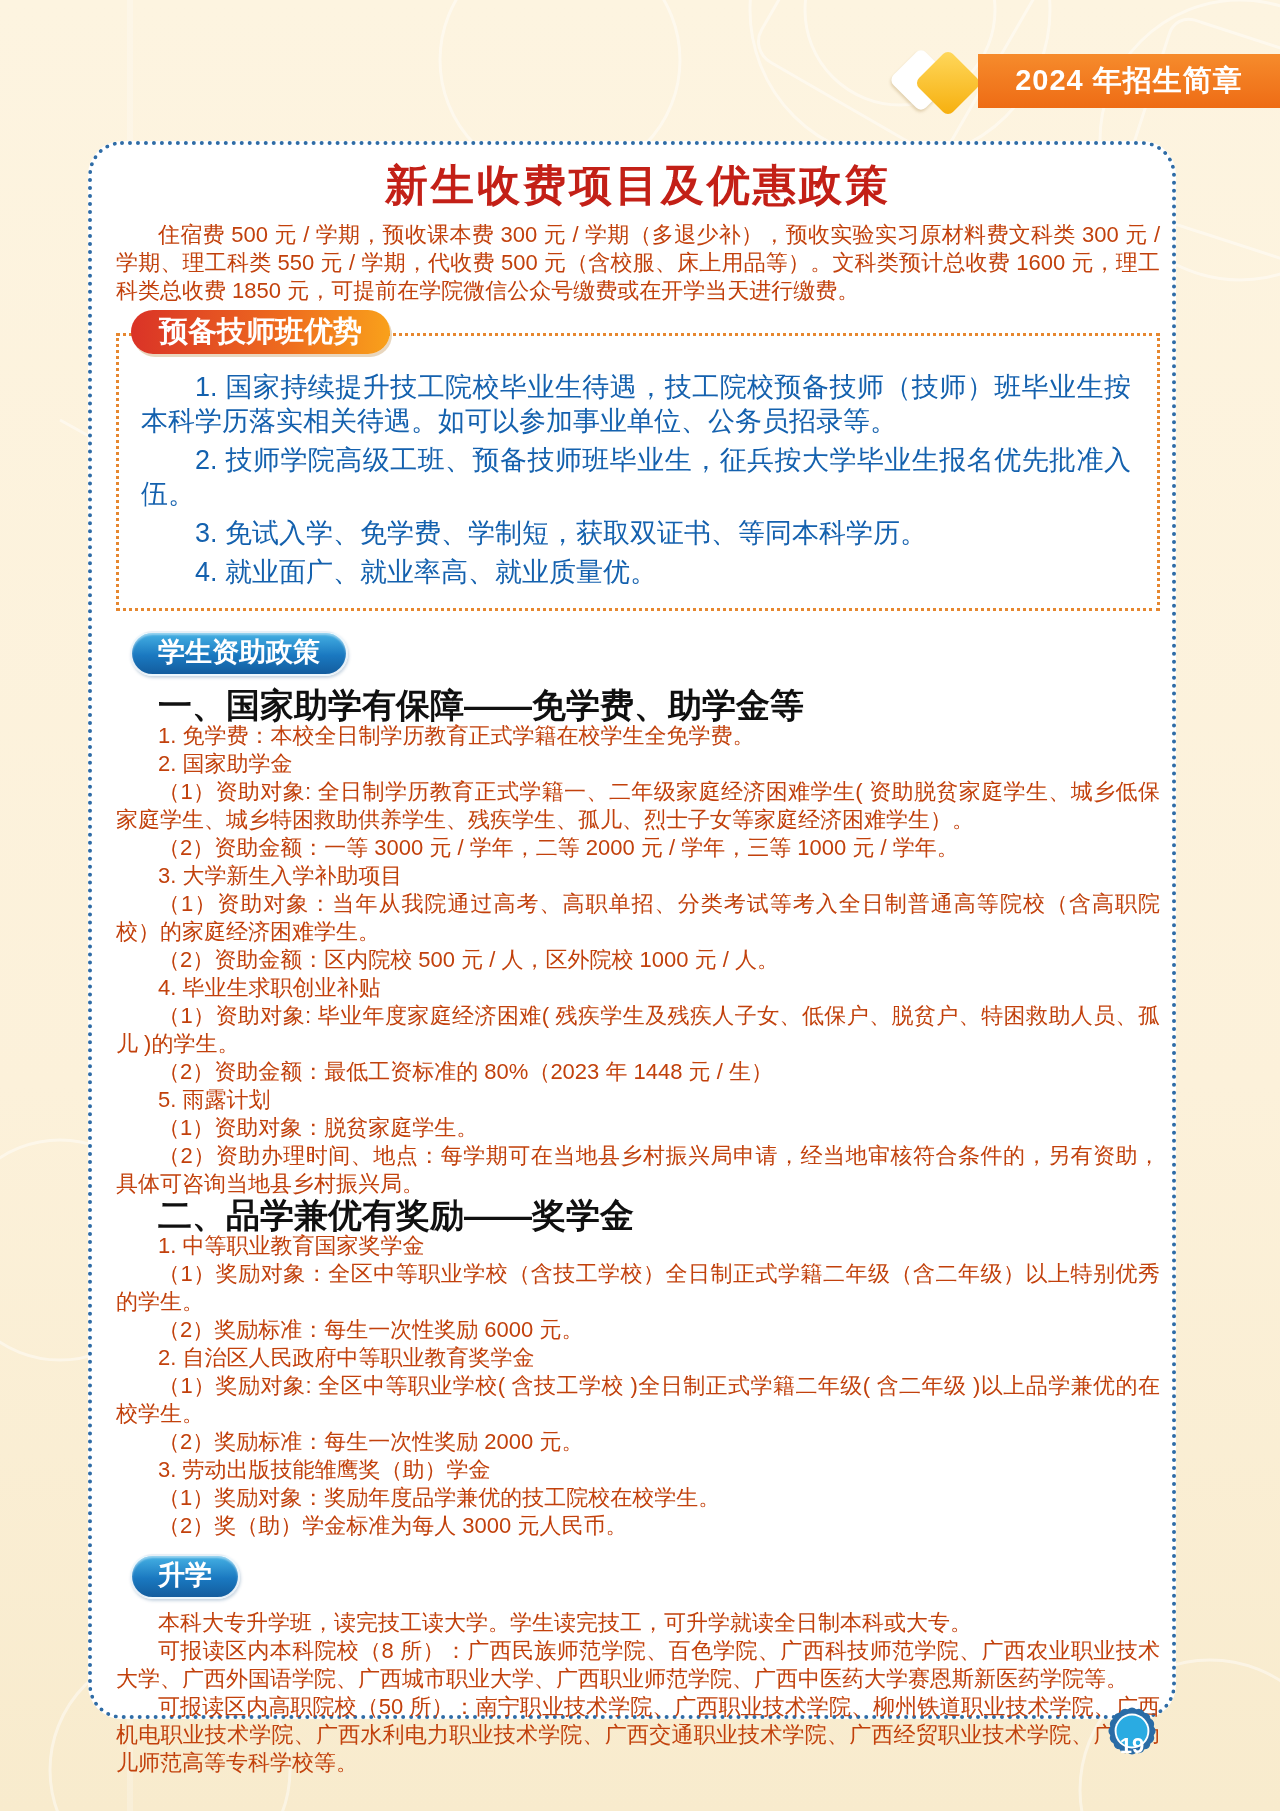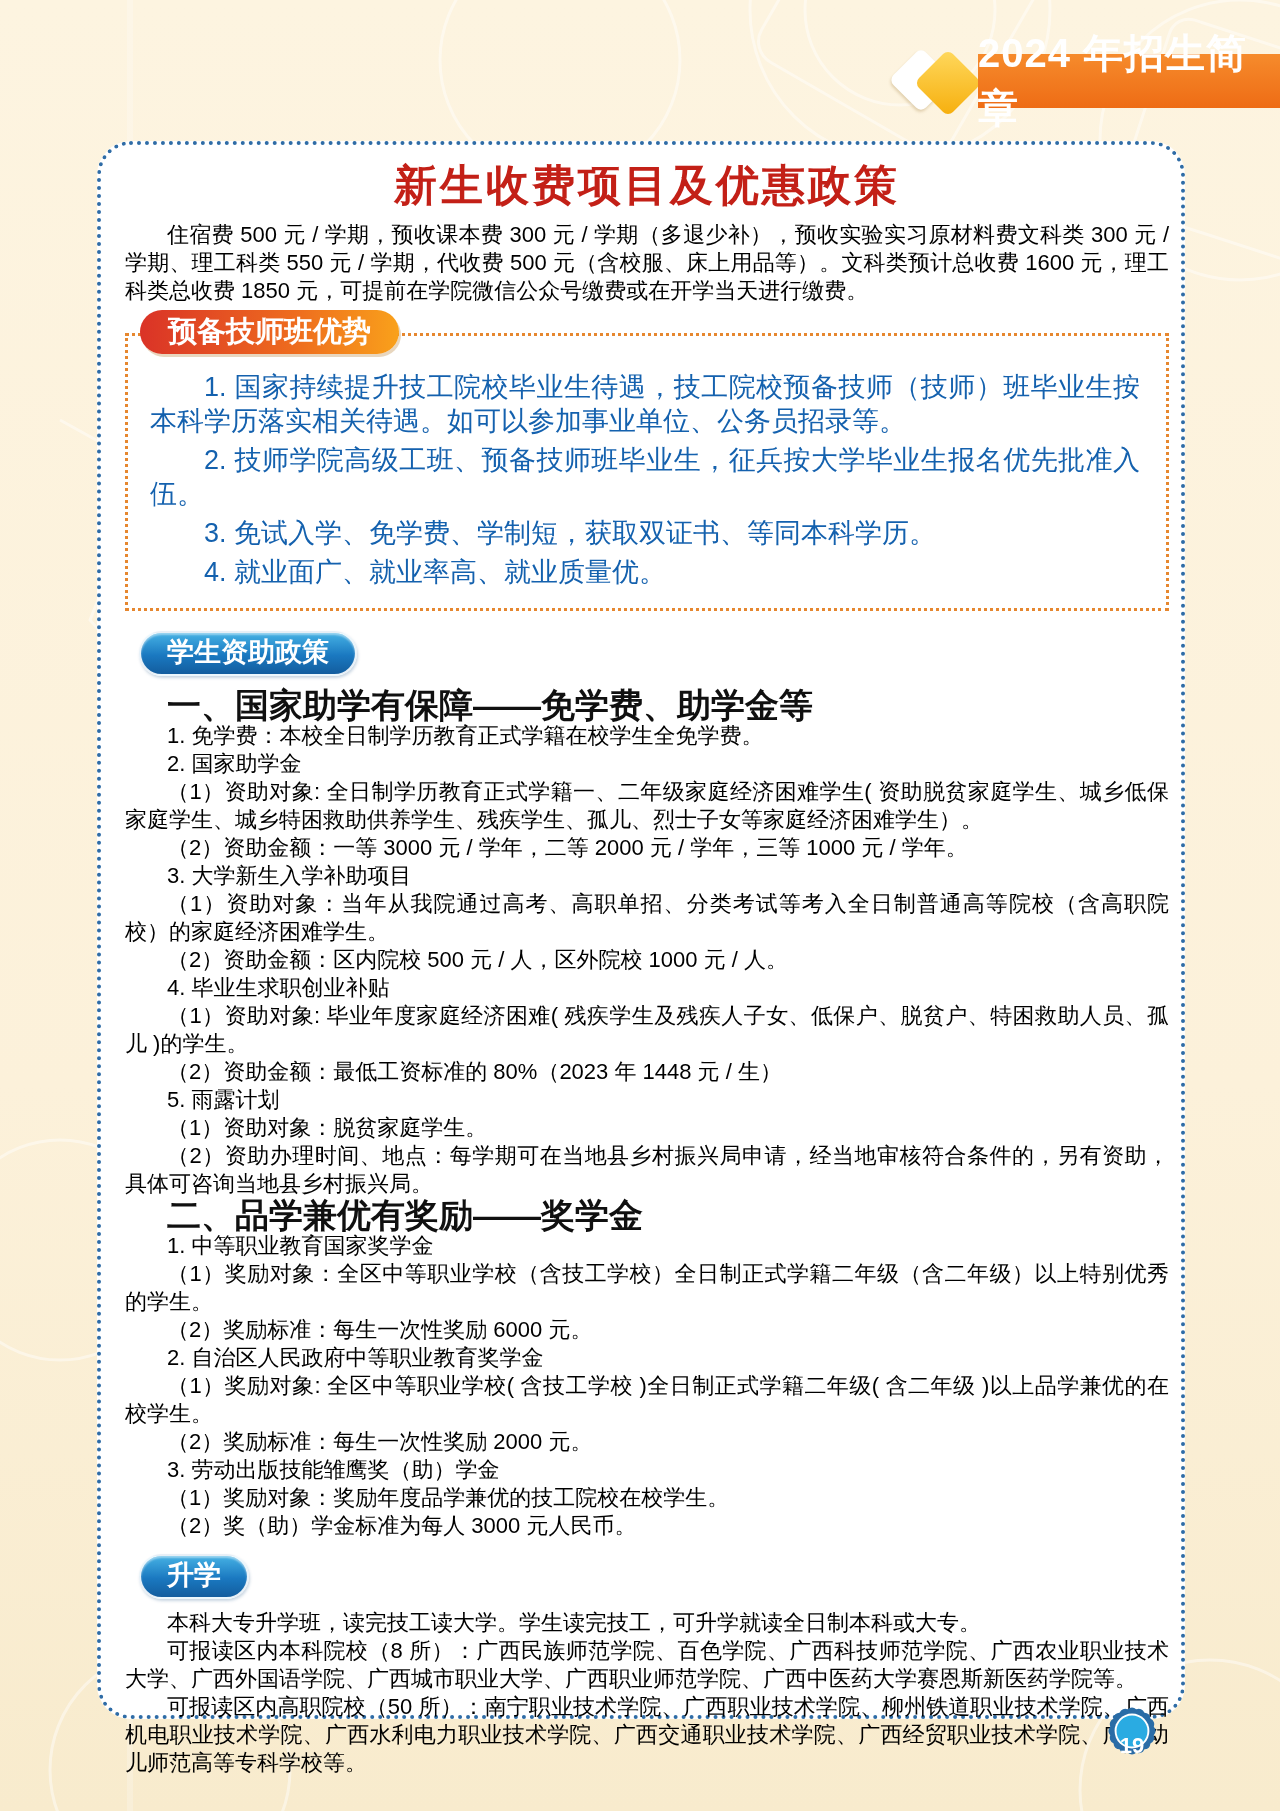--- a/index.html
+++ b/index.html
@@ -13,47 +13,47 @@
     background:linear-gradient(180deg,#fdf4e0 0%, #fcf1da 60%, #f8ebcd 100%);
     overflow:hidden;
   }
   .bg-pattern{ position:absolute; left:0; top:0; }
 
   
   .banner-bar{
     position:absolute; left:978px; top:54px; width:302px; height:54px;
     background:linear-gradient(180deg,#f68b2c 0%, #ee6c15 100%);
     display:flex; align-items:center; justify-content:center;
-    color:#ffffff; font-size:40px; font-weight:bold; letter-spacing:1px;
+    color:#ffffff; font-size:29px; font-weight:bold; letter-spacing:1px;
   }
   .diamond-icon{ position:absolute; left:888px; top:48px; width:96px; height:70px; }
   .d{ position:absolute; transform:rotate(45deg); border-radius:7px; }
   .d.white{ left:10px; top:9px;  width:46px; height:46px; background:#ffffff;
             box-shadow:1px 2px 3px rgba(150,110,40,.28); }
   .d.gold { left:36px; top:11px; width:48px; height:48px;
             background:linear-gradient(135deg,#ffd95e 0%, #f6ae0c 100%); }
 
   
   .card{
-    position:absolute; left:97px; top:141px; width:1088px; height:1578px;
+    position:absolute; left:88px; top:141px; width:1088px; height:1578px;
     background:#ffffff; border:4px dotted #2f6ca6; border-radius:34px;
     padding:8px 12px 12px 24px;
   }
   .title{
     margin:6px 0 10px; text-align:center; color:#c32017;
     font-size:43px; line-height:52px; font-weight:bold; letter-spacing:3px;
   }
   .pill{
     display:inline-block; margin-left:14px; padding:2px 26px 5px;
     border-radius:24px; border:2px solid rgba(255,255,255,.9);
     background:linear-gradient(180deg,#45b1e4 0%, #1a78c0 55%, #135d9e 100%);
     box-shadow:inset 0 2px 2px rgba(255,255,255,.45), 1px 2px 3px rgba(40,90,140,.25);
     color:#ffffff; font-size:27px; font-weight:bold; line-height:34px;
   }
-  .body{ font-size:22px; line-height:28px; color:#000000; text-align:justify; margin:0; }
+  .body{ font-size:22px; line-height:28px; color:#c2410c; text-align:justify; margin:0; }
   .indent{ text-indent:42px; }
   .fees-para{ margin-top:8px; }
 
   
   .adv-box{
     position:relative; margin-top:28px; border:3px dotted #e6872f;
     padding:34px 26px 14px 22px;
   }
   .adv-box .pill.warm{
     position:absolute; top:-26px; left:12px; margin-left:0;

